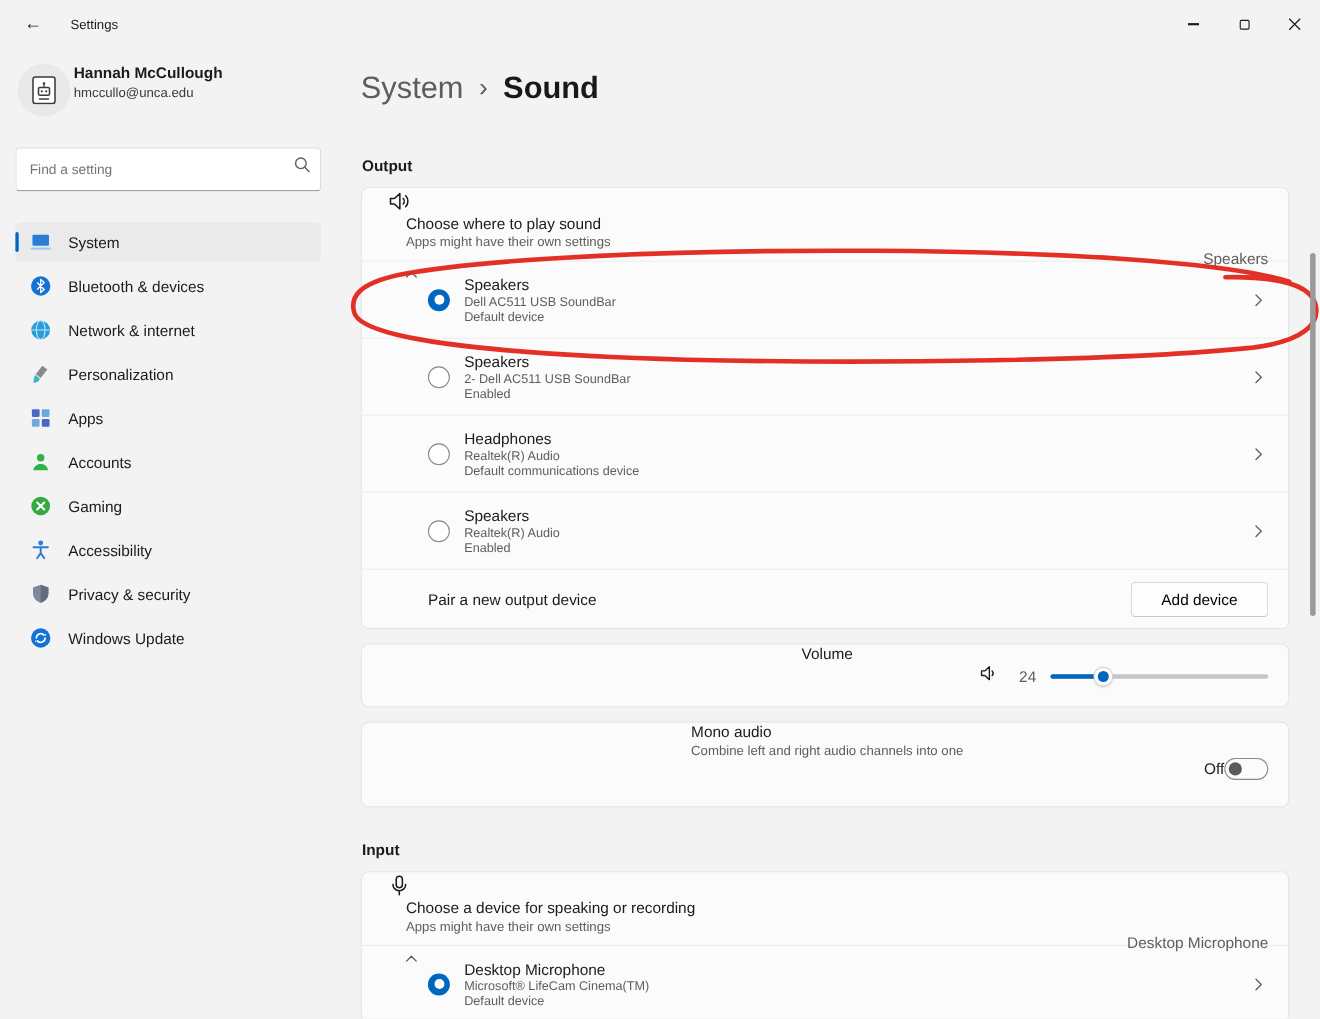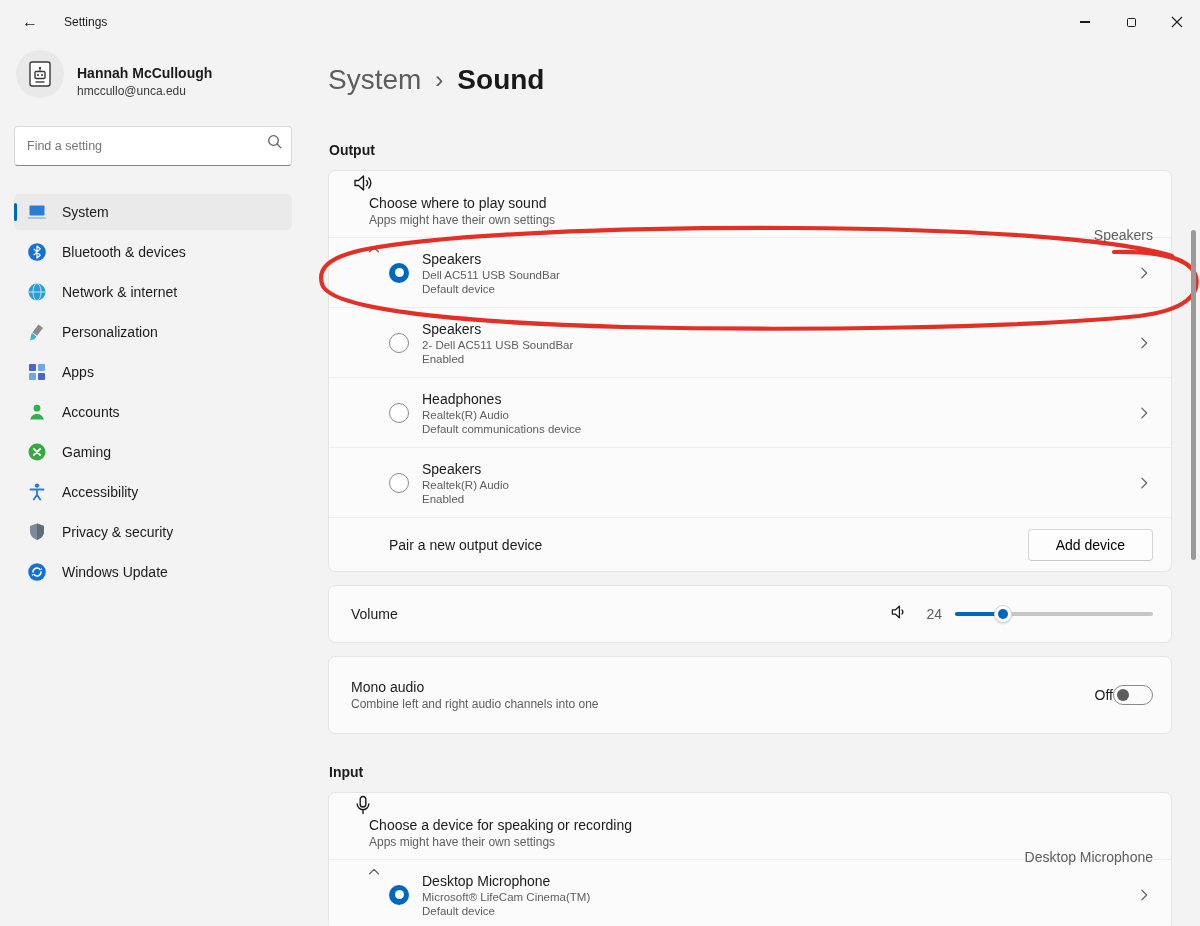--- a/index.html
+++ b/index.html
@@ -18,21 +18,21 @@
   .tb-title { font-size:12px; margin-left:18px; }
   .win-controls { margin-left:auto; display:flex; height:44px; }
   .win-btn { width:46px; height:44px; display:flex; align-items:center; justify-content:center; cursor:pointer; }
   .min-glyph { width:10px; height:1.2px; background:#1b1b1b; display:block; }
   .max-glyph { width:9px; height:9px; border:1.2px solid #1b1b1b; border-radius:1.5px; display:block; }
 
   .app { display:flex; height:882px; }
 
   
   .sidebar { width:306px; flex-shrink:0; padding:6px 14px 0 14px; }
-  .profile { display:flex; align-items:flex-end; gap:13px; margin:0 0 28px 2px; }
+  .profile { display:flex; align-items:flex-start; gap:3px; margin:8px 0 28px 2px; }
   .avatar { width:48px; height:48px; border-radius:50%; background:#e9e9e9; display:flex;
             align-items:center; justify-content:center; }
   .p-name { font-size:14px; font-weight:700; }
   .p-mail { font-size:12px; color:#3a3a3a; margin-top:3px; }
   .searchwrap { position:relative; }
   .searchbox { width:100%; height:40px; background:#fff; border:1px solid #d9d9d9;
                border-bottom-color:#868686; border-radius:4px; padding:0 32px 0 12px;
                font-size:12.5px; font-family:"Liberation Sans",sans-serif; color:#1b1b1b; outline:none; }
   .search-ic { position:absolute; right:9px; top:7px; }
   .nav { margin-top:28px; }
@@ -72,21 +72,21 @@
            margin:-4.5px 0 0 -4.5px; border-radius:50%; background:#fff; }
   .device-text { margin-left:13px; display:flex; flex-direction:column; justify-content:center; }
   .d-name { font-size:14px; }
   .d-sub { font-size:11.5px; color:#5e5e5e; margin-top:2px; }
   .row-chev { margin-left:auto; display:flex; cursor:pointer; }
 
   .pair-row { display:flex; align-items:center; height:54px; padding:0 18px 0 60px; }
   .btn { margin-left:auto; background:#fdfdfd; border:1px solid #d5d5d5; border-bottom-color:#c8c8c8;
          border-radius:4px; font-size:14px; padding:7px 27px; cursor:pointer; font-family:"Liberation Sans",sans-serif; }
 
-  .card { display:flex; align-items:center; margin-top:13px; padding:0 18px 0 22px; }
+  .card { display:flex; align-items:center; margin-top:13px; padding:0 18px 0 22px;flex-direction:column; }
   .vol-card { height:58px; }
   .vol-right { margin-left:auto; display:flex; align-items:center; gap:13px; }
   .vol-num { font-size:14px; color:#5e5e5e; width:20px; text-align:right; }
   .slider { width:198px; height:4px; background:#c6c6c6; border-radius:2px; position:relative; cursor:pointer; }
   .slider-fill { height:4px; background:#0067c0; border-radius:2px; position:relative; }
   .slider-thumb { position:absolute; right:-9px; top:-7px; width:18px; height:18px; border-radius:50%;
          background:#fff; border:1px solid #d6d6d6; box-shadow:0 1px 2px rgba(0,0,0,.15); cursor:pointer; }
   .slider-thumb::after { content:""; position:absolute; left:50%; top:50%; width:10px; height:10px;
          margin:-5px 0 0 -5px; border-radius:50%; background:#0067c0; }
 

